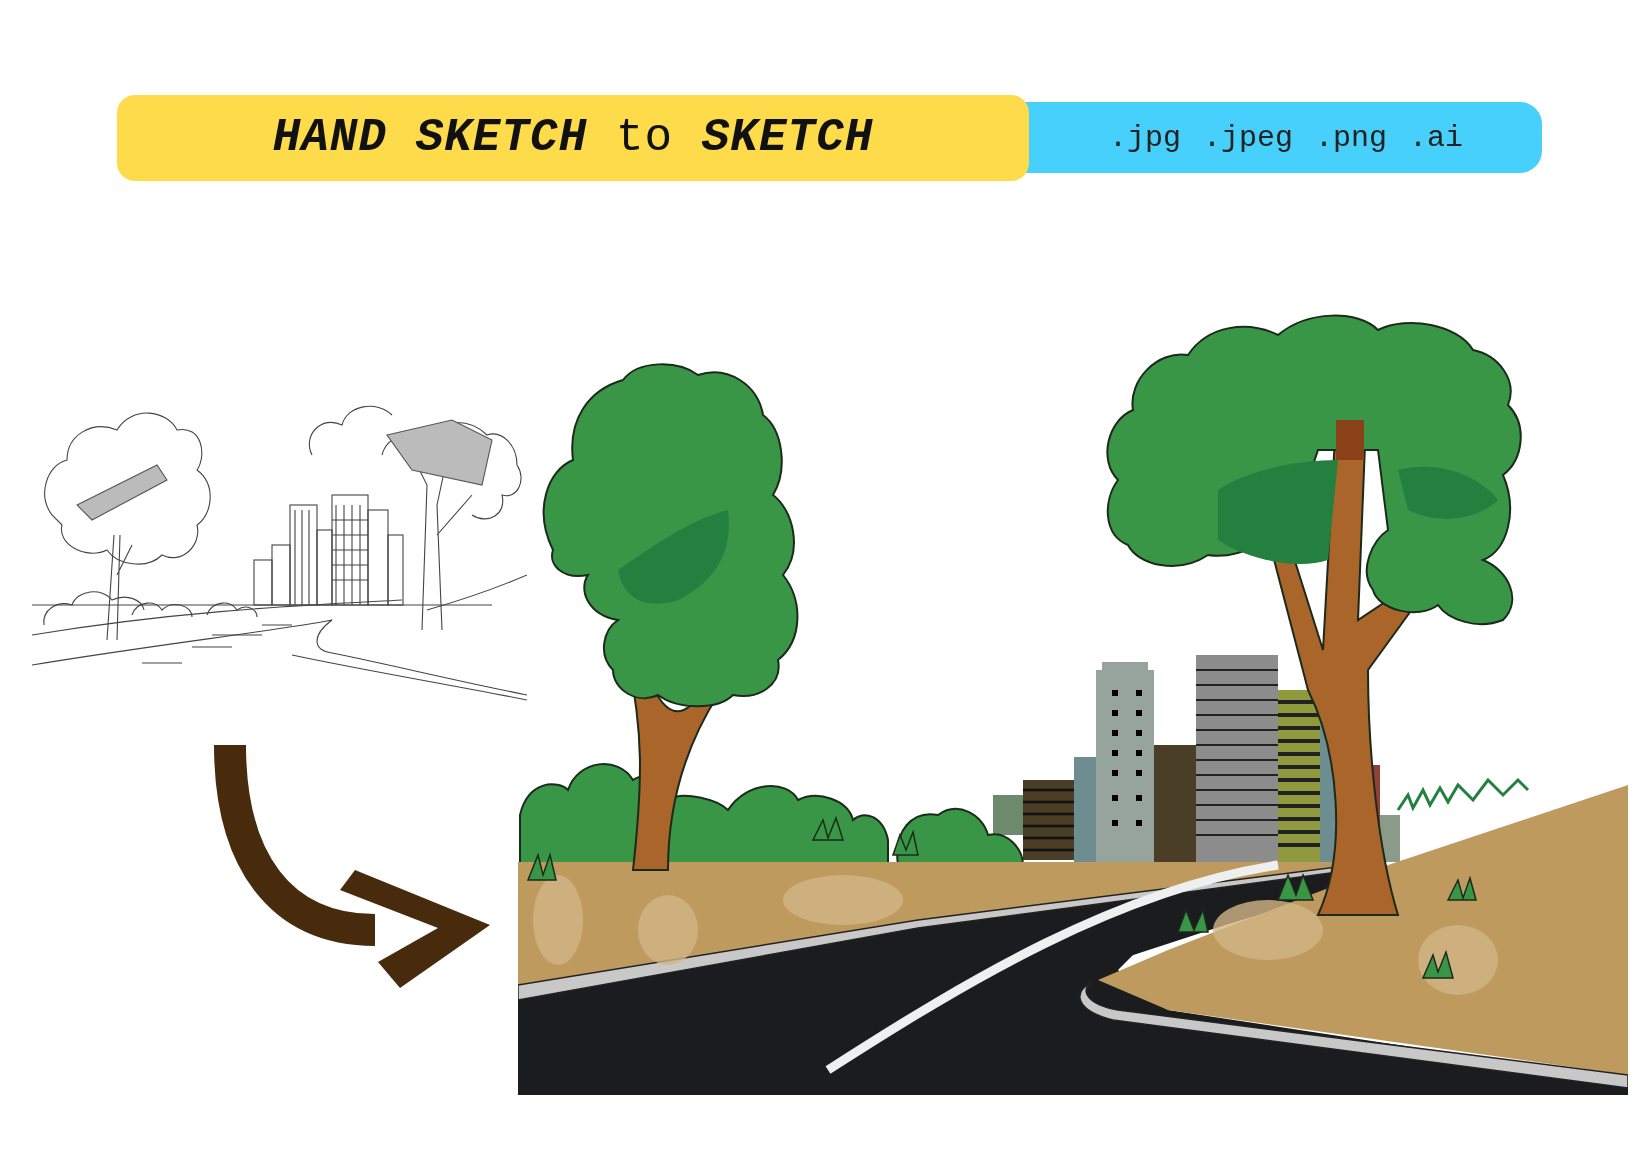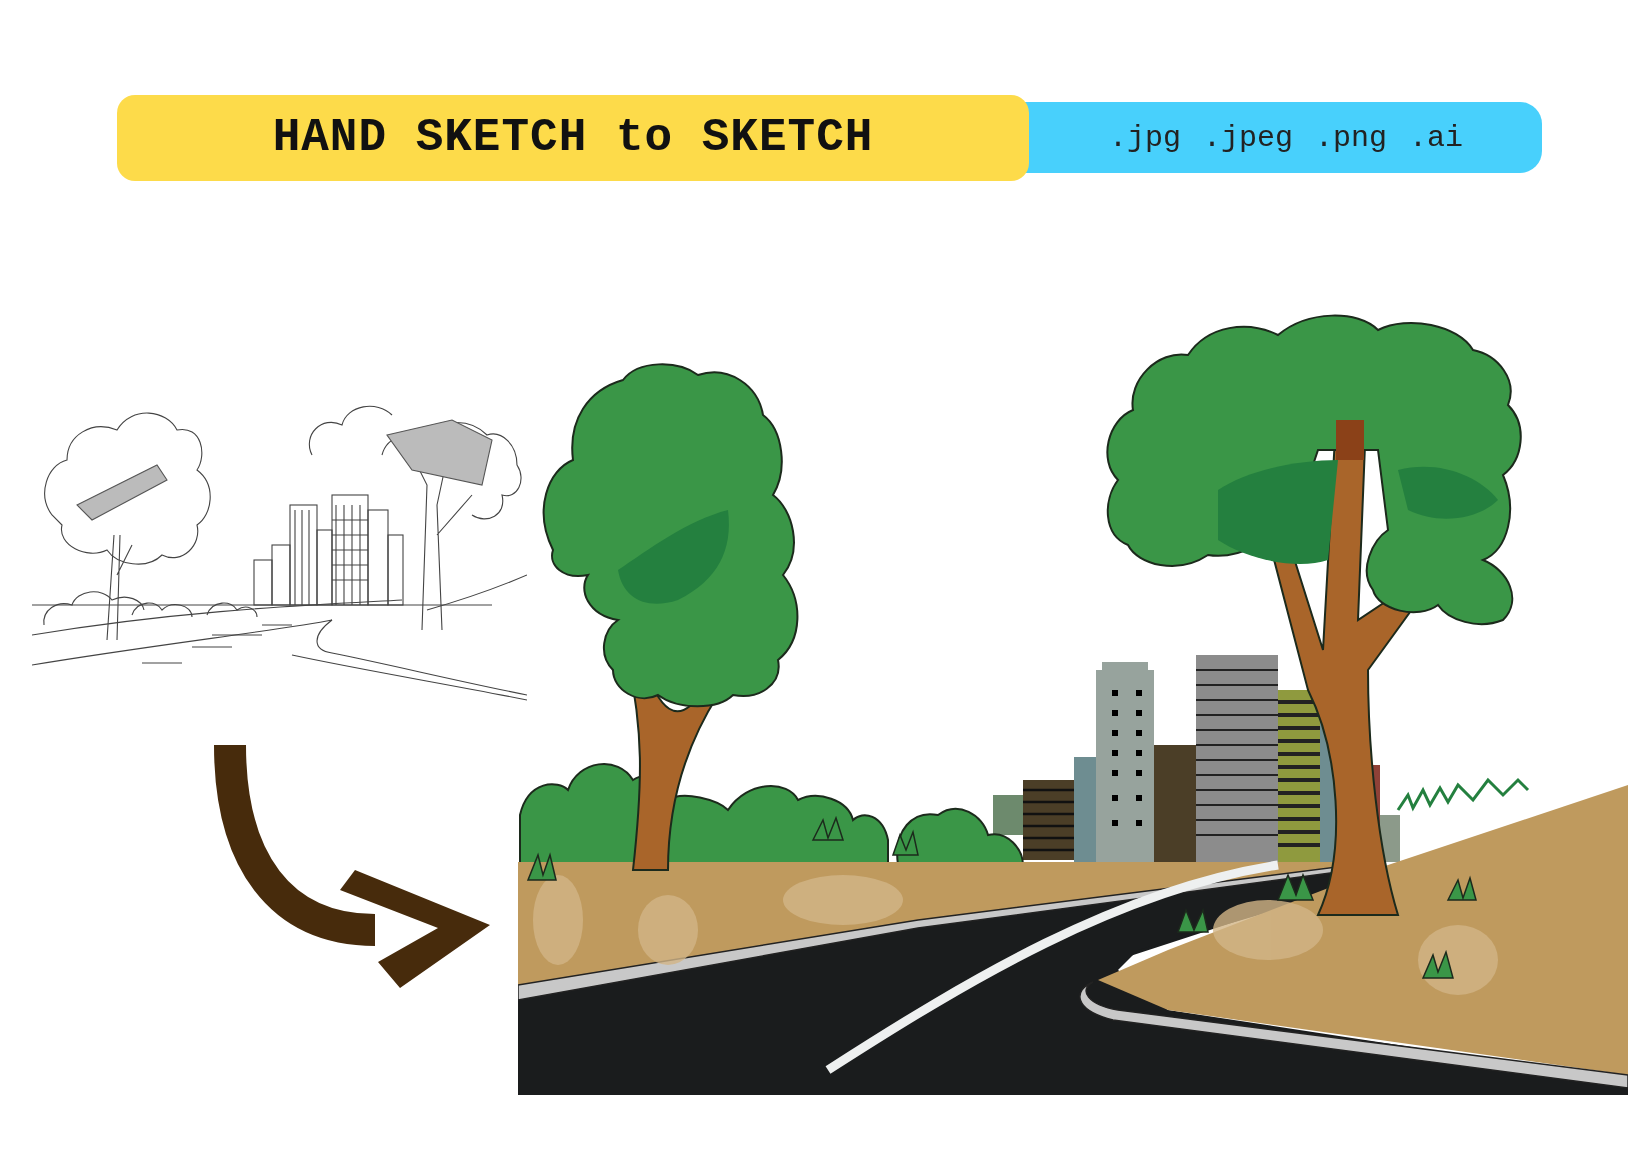--- a/index.html
+++ b/index.html
@@ -8,22 +8,22 @@
     position:absolute; left:117px; top:95px; width:912px; height:86px;
     background:#fddb4a; border-radius:18px; display:flex; align-items:center; justify-content:center;
     z-index:2;
   }
   .banner-blue {
     position:absolute; left:1000px; top:102px; width:542px; height:71px;
     background:#48d0fc; border-radius:0 22px 22px 0; display:flex; align-items:center; justify-content:center;
     padding-left:30px; box-sizing:border-box; z-index:1;
   }
   .title-text { font-family:"Liberation Mono","DejaVu Sans Mono", monospace; font-size:46px; color:#111; letter-spacing:1px; white-space:pre; }
-  .title-text b { font-weight:bold; }
-  .title-text .to { font-weight:bold; }
+  .title-text b { font-weight:bold;font-style:italic; }
+  .title-text .to { font-weight:normal; }
   .formats { display:flex; gap:22px; font-family:"Liberation Mono", monospace; font-size:30px; color:#222; }
   svg { position:absolute; }
 </style>
 </head>
 <body>
 
 <div class="banner-blue">
   <div class="formats">
     <span>.jpg</span>
     <span>.jpeg</span>

